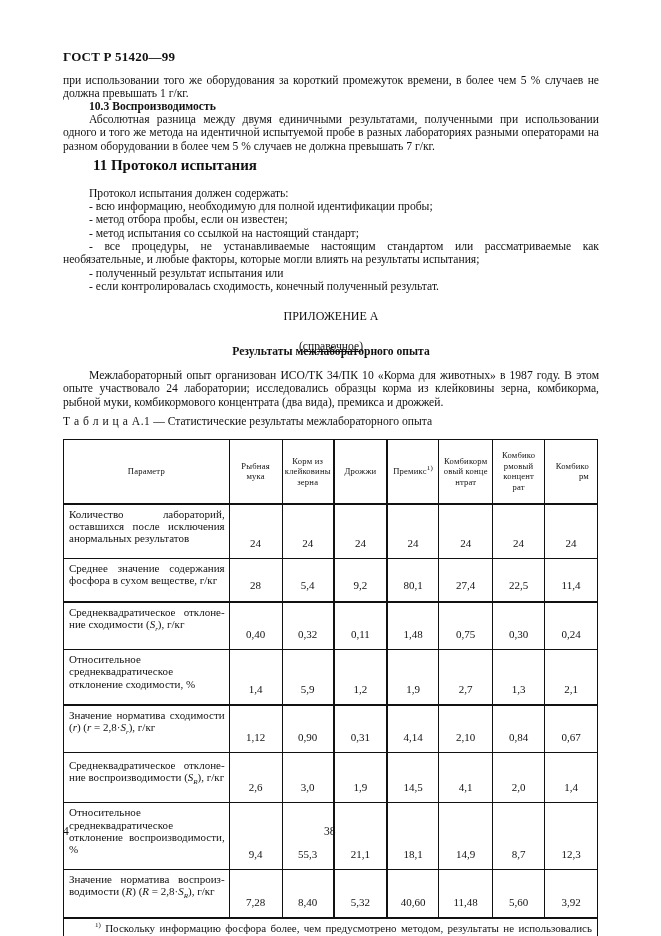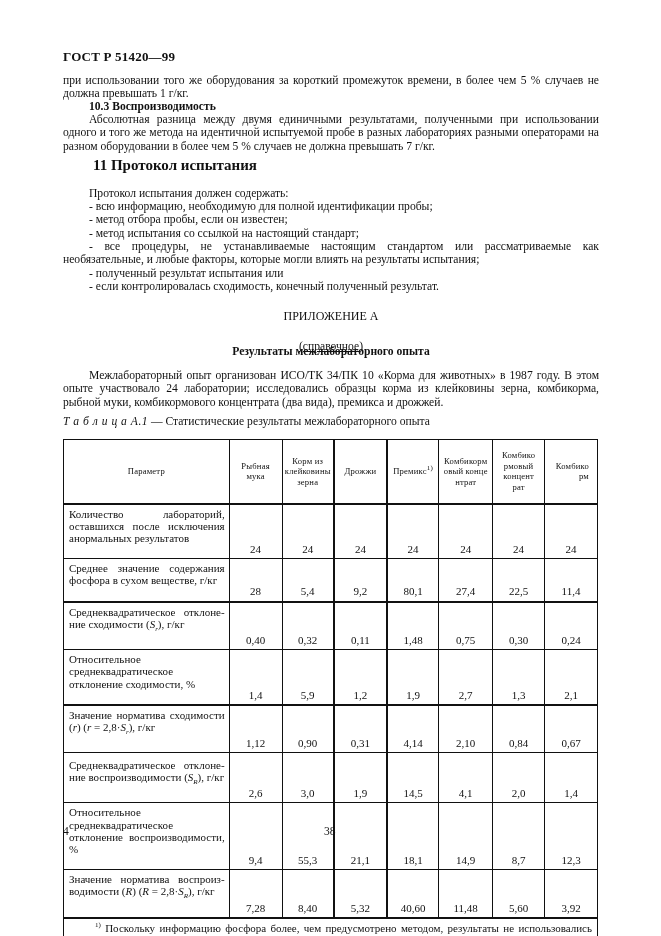--- a/index.html
+++ b/index.html
@@ -10,21 +10,21 @@
   .txt { position: absolute; left: 63px; width: 536px; font-size: 11.6px; line-height: 13.3px; text-align: justify; }
   .indent { text-indent: 26px; }
   .b { font-weight: bold; }
   .h11 { position: absolute; left: 93px; top: 157px; font-size: 15px; font-weight: bold; }
   .center { position: absolute; left: 63px; width: 536px; text-align: center; font-size: 11.6px; }
   table.t { position: absolute; left: 63px; top: 439px; width: 535px; border-collapse: collapse;
             font-size: 11px; line-height: 12.2px; }
   table.t td, table.t th { border: 1px solid #111; padding: 0; vertical-align: bottom; text-align: center; font-weight: normal; }
   table.t th { vertical-align: middle; font-size: 8.6px; line-height: 10.5px; letter-spacing: 0.2px; }
   table.t td.param { text-align: justify; text-align-last: left; padding: 3px 4px 14px 5px; hyphens: manual; }
-  table.t td.val { padding-bottom: 3px; }
+  table.t td.val { padding-bottom: 9px; }
   .thickL { border-left: 2px solid #111 !important; }
   .thickB { border-bottom: 2.5px solid #111 !important; }
   td.note { text-align: justify !important; padding: 3px 5px 4px 5px !important; vertical-align: top !important; font-size: 11px; line-height: 13px; }
   sup { font-size: 7px; line-height: 0; vertical-align: super; }
   .pnum { position: absolute; top: 825px; font-size: 11.6px; }
 </style>
 </head>
 <body>
 
 <div class="page">
@@ -45,21 +45,21 @@
   <div class="txt indent" style="top:240px;">- все процедуры, не устанавливаемые настоящим стандартом или рассматриваемые как необязательные, и любые факторы, которые могли влиять на результаты испытания;</div>
   <div class="txt indent" style="top:267px;">- полученный результат испытания или</div>
   <div class="txt indent" style="top:280px;">- если контролировалась сходимость, конечный полученный результат.</div>
 
   <div class="center" style="top:309px; font-size:12px;">ПРИЛОЖЕНИЕ А</div>
   <div class="center" style="top:340px;text-decoration:underline;">(справочное)</div>
   <div class="center b" style="top:345px;">Результаты межлабораторного опыта</div>
 
   <div class="txt indent" style="top:369px;font-family:Liberation Serif, serif;">Межлабораторный опыт организован ИСО/ТК 34/ПК 10 «Корма для животных» в 1987 году. В этом опыте участвовало 24 лаборатории; исследовались образцы корма из клейковины зерна, комбикорма, рыбной муки, комбикормового концентрата (два вида), премикса и дрожжей.</div>
 
-  <div class="txt" style="top:415px;"><span style="letter-spacing:0.5px;font-style:italic;">Т а б л и ц а  А.1</span><span> — Статистические результаты межлабораторного опыта</span></div>
+  <div class="txt" style="top:415px;"><span style="letter-spacing:0.5px;">Т а б л и ц а  А.1</span><span> — Статистические результаты межлабораторного опыта</span></div>
 
   <table class="t">
     <colgroup>
       <col style="width:166px">
         <col style="width:53px">
         <col style="width:52px">
         <col style="width:53px">
       <col style="width:52px">
         <col style="width:54px">
         <col style="width:52px">

